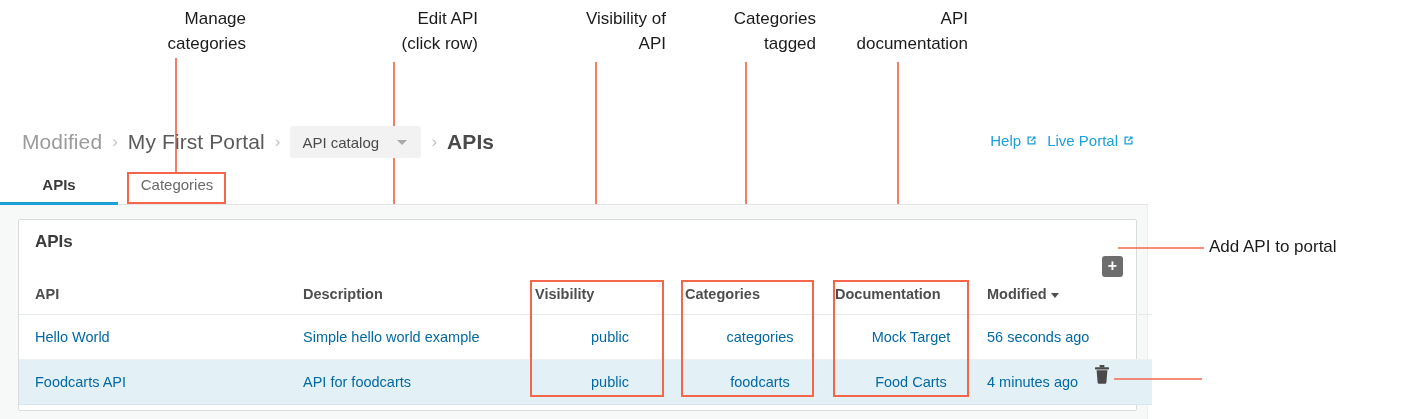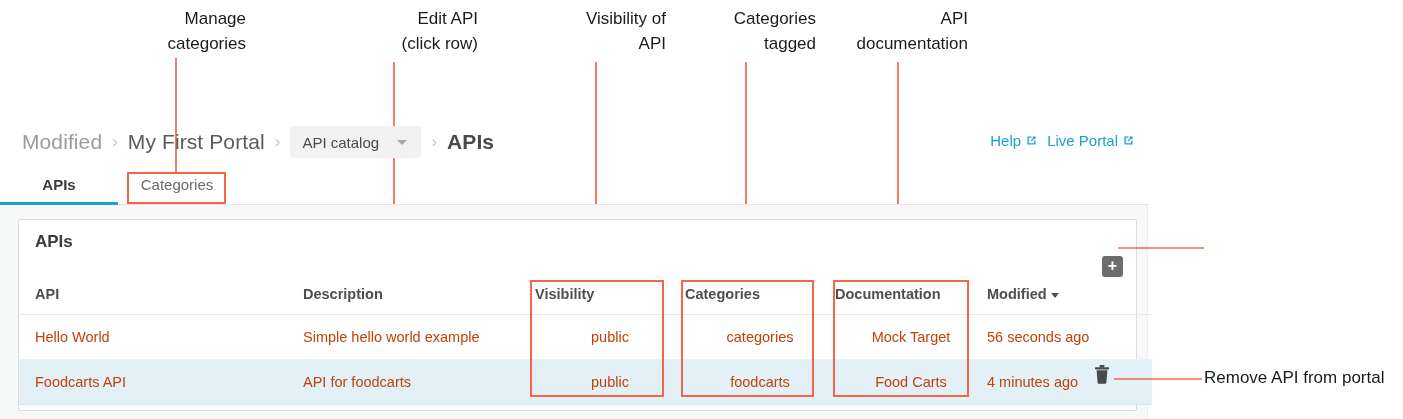--- a/index.html
+++ b/index.html
@@ -209,21 +209,21 @@
   table.apitable th {
     font-size: 14.5px;
     font-weight: bold;
     color: #4e4e4e;
     text-align: left;
     padding: 0 0 12px 0;
     border-bottom: 1px solid #e7e9ea;
   }
   table.apitable td {
     font-size: 14.5px;
-    color: #c2410c;
+    color: #0369a1;
     padding: 14px 0 14px 0;
     border-bottom: 1px solid #eef0f1;
   }
   tr.row-selected td {
     background: #e3f1f7;
     border-bottom: 1px solid #d7e7ee;
   }
   td.muted { color: #b9c4c9; }
   .col-api     { width: 268px; padding-left: 16px !important; }
   .col-desc    { width: 232px; }
@@ -350,17 +350,17 @@
     <rect x="1" y="2.2" width="14" height="2.2" rx="0.6" fill="#4a4a4a"></rect>
     <rect x="5.6" y="0" width="4.8" height="2.4" rx="0.6" fill="#4a4a4a"></rect>
     <path d="M2.6 5.2h10.8l-1 12.2a1.4 1.4 0 0 1-1.4 1.3H5a1.4 1.4 0 0 1-1.4-1.3z" fill="#4a4a4a"></path>
   </svg>
 
   <div class="redbox" style="left:530px; top:280px; width:134px; height:117px;"></div>
   <div class="redbox" style="left:681px; top:280px; width:133px; height:117px;"></div>
   <div class="redbox" style="left:833px; top:280px; width:136px; height:117px;"></div>
 
   <div class="callout-h" style="left:1118px; top:247px; width:86px;"></div>
+  <div class="callout-right" style="left:1209px; top:236px;">Add API to portal</div>
 
   <div class="callout-h" style="left:1114px; top:378px; width:88px;"></div>
-  <div class="callout-right" style="left:1204px; top:367px;">Remove API from portal</div>
 
 </div>
 
 </body></html>

